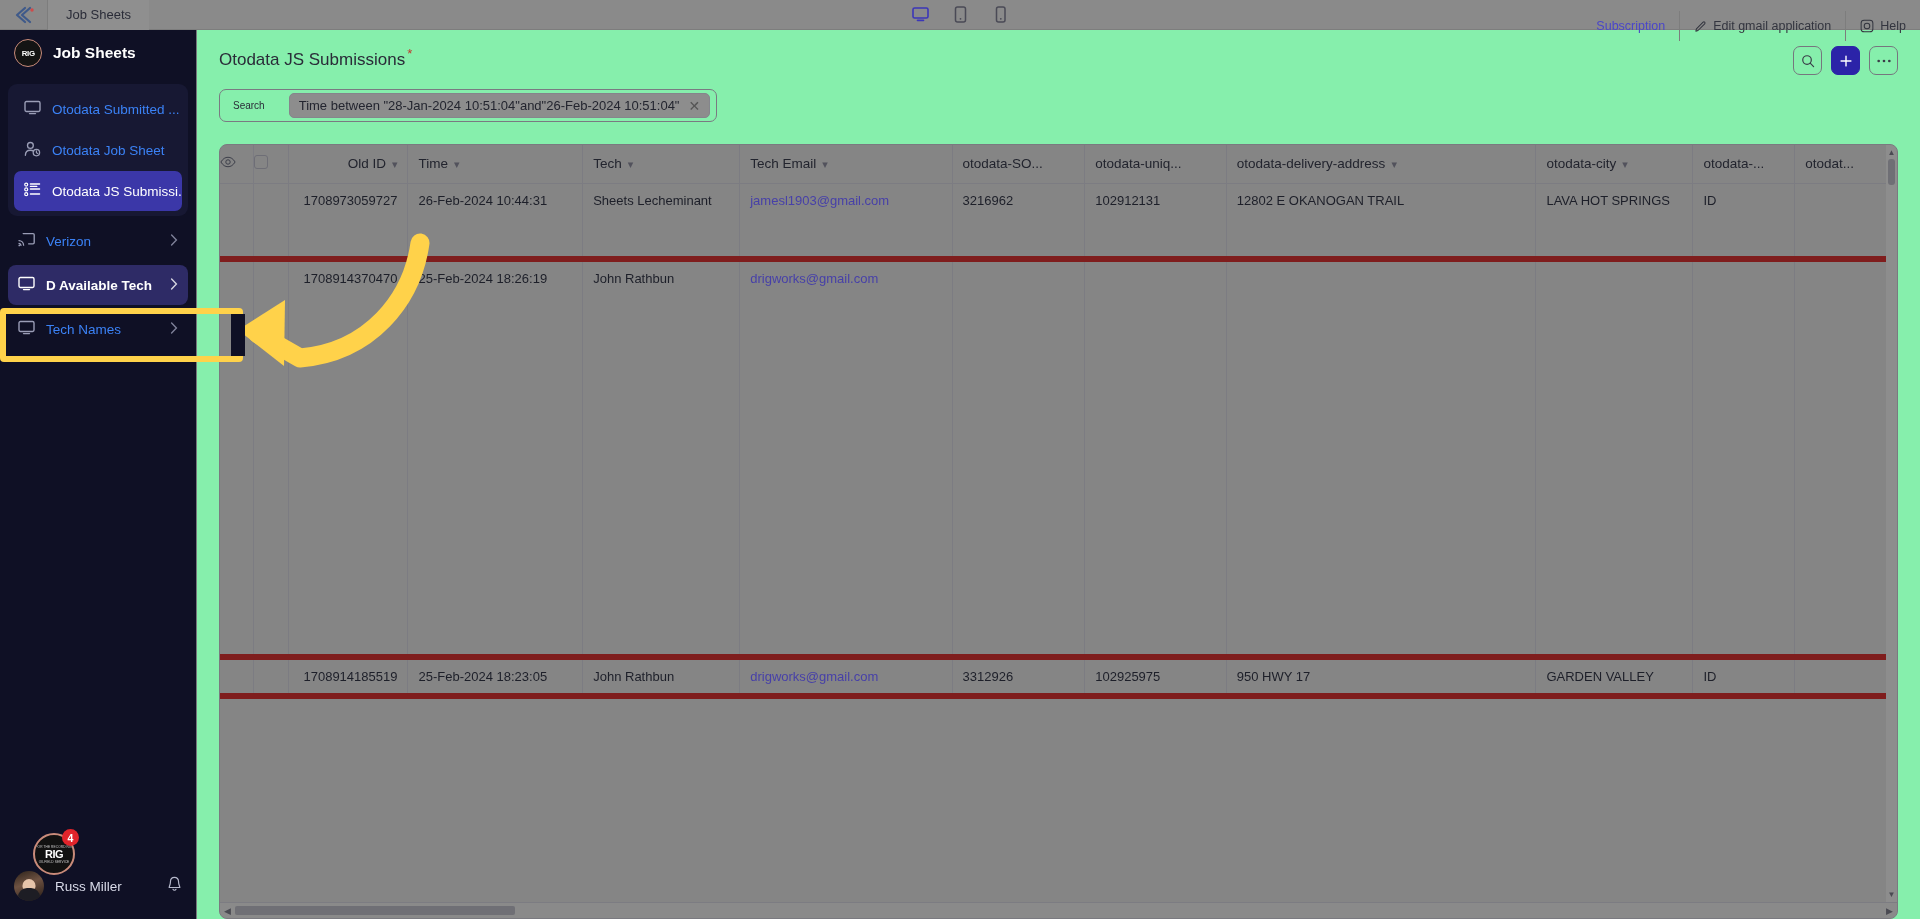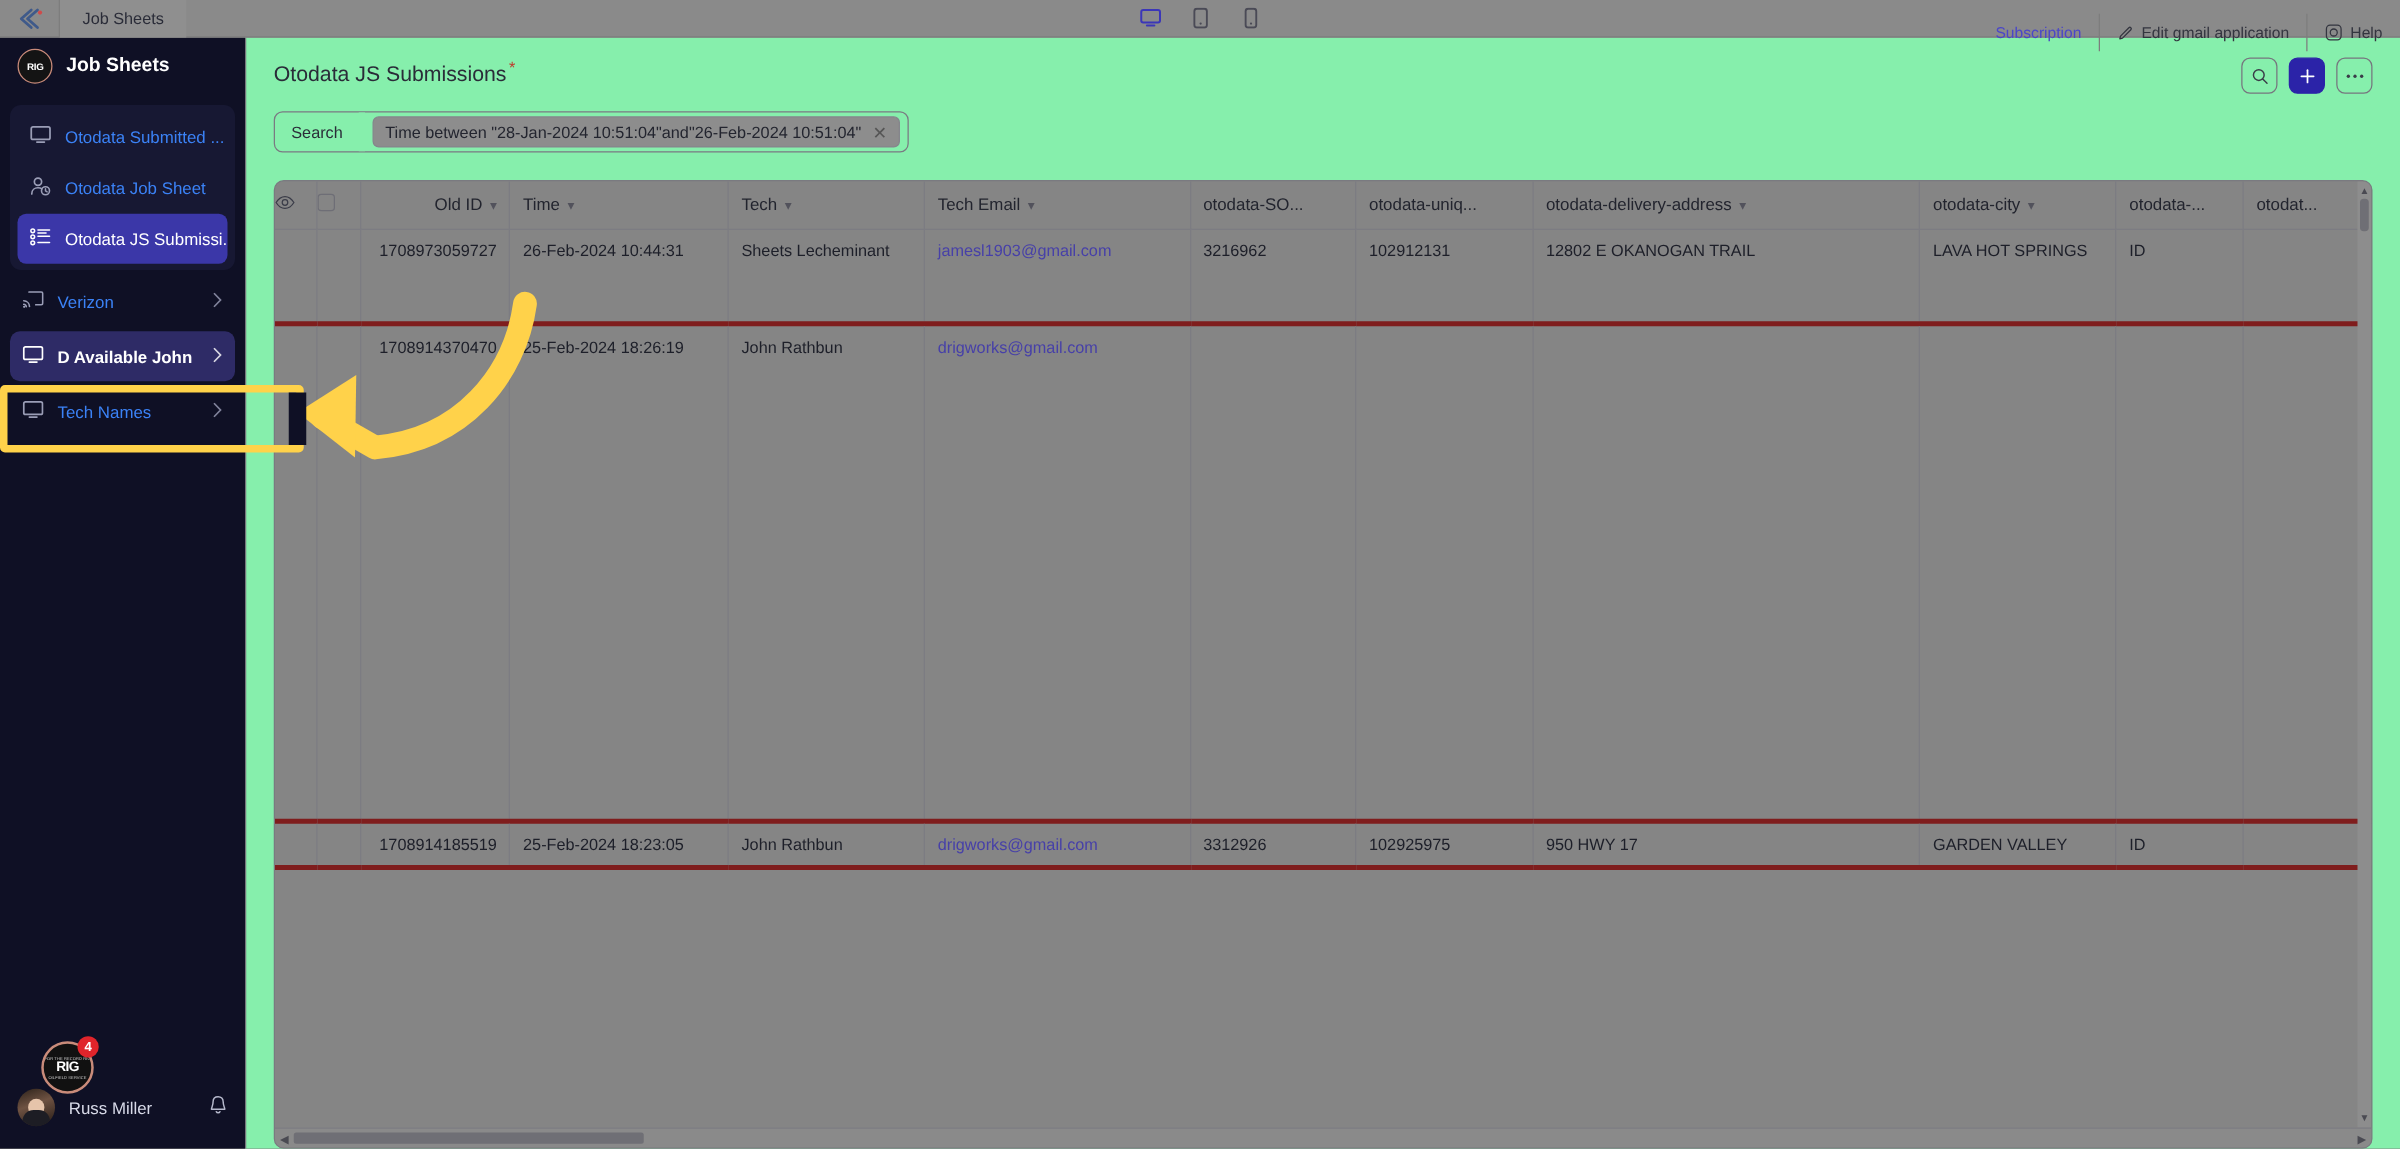--- a/index.html
+++ b/index.html
@@ -178,21 +178,21 @@
   .hbtn.primary { background: #2b23a8; border-color:#2b23a8; color: #fff; }
 
   .search-row { padding: 14px 22px 0 22px; }
   .search-box {
     display: inline-flex; align-items: center;
     border: 1px solid #7a7a82; border-radius: 7px;
     height: 33px; background: transparent;
     max-width: 640px;
   }
   .search-label {
-    padding: 0 13px; font-size: 13px; color: #2a2c38;
+    padding: 0 13px; font-size: 10px; color: #2a2c38;
     border-right: 5px solid #86efac; height: 100%;
     display: flex; align-items: center;
   }
   .search-chip {
     display: inline-flex; align-items: center; gap: 9px;
     margin: 0 6px; padding: 4px 9px;
     border: 1px solid #85858c; border-radius: 5px;
     font-size: 13px; color: #23252f; background: #8d8d8d;
     white-space: nowrap;
   }
@@ -213,21 +213,21 @@
     font-size: 13.5px; color: #22242e;
     padding: 0 10px; border-right: 1px solid #7c7c82;
     border-bottom: 1px solid #7c7c82;
     white-space: nowrap; overflow: hidden;
   }
   .tbl th .sortc { color:#52525c; margin-left: 6px; font-size: 11px; }
   .tbl td {
     font-size: 13px; color: #1d1f29;
     padding: 9px 10px; vertical-align: top;
     border-right: 1px solid #7c7c82;
-    border-bottom: 4px solid #7f1d1d;
+    border-bottom: 6px solid #7f1d1d;
     overflow: hidden;
   }
   .tbl td.num, .tbl th.num { text-align: right; }
   .tbl td.link { color: #4740a8; }
   .hdr-eye, .hdr-chk { padding: 0 !important; text-align: center; }
   .eye-g { display:inline-flex; }
   .chkbox {
     width: 14px; height: 14px; border: 1px solid #6e6e76;
     border-radius: 3px; display: inline-block;
   }
@@ -417,21 +417,21 @@
         </div>
 
         <div class="sb-item-hl">
           <div class="sb-item">
             <span>
               <svg width="17" height="15" viewBox="0 0 17 15">
                   <rect x="1" y="1.5" width="15" height="10" rx="1.4" fill="none" stroke="#ffffff" stroke-width="1.4"></rect>
                   <line x1="5.5" y1="13.6" x2="11.5" y2="13.6" stroke="#ffffff" stroke-width="1.4" stroke-linecap="round"></line>
                 </svg>
             </span>
-            <span>D Available John</span>
+            <span>D Available Tech</span>
             <span class="chev">
               <svg width="8" height="12" viewBox="0 0 8 12">
                   <path d="M1.6 1 L6.4 6 L1.6 11" fill="none" stroke="#ffffff" stroke-width="1.4" stroke-linecap="round"></path>
                 </svg>
             </span>
           </div>
         </div>
 
         <div class="sb-item">
           <span>

